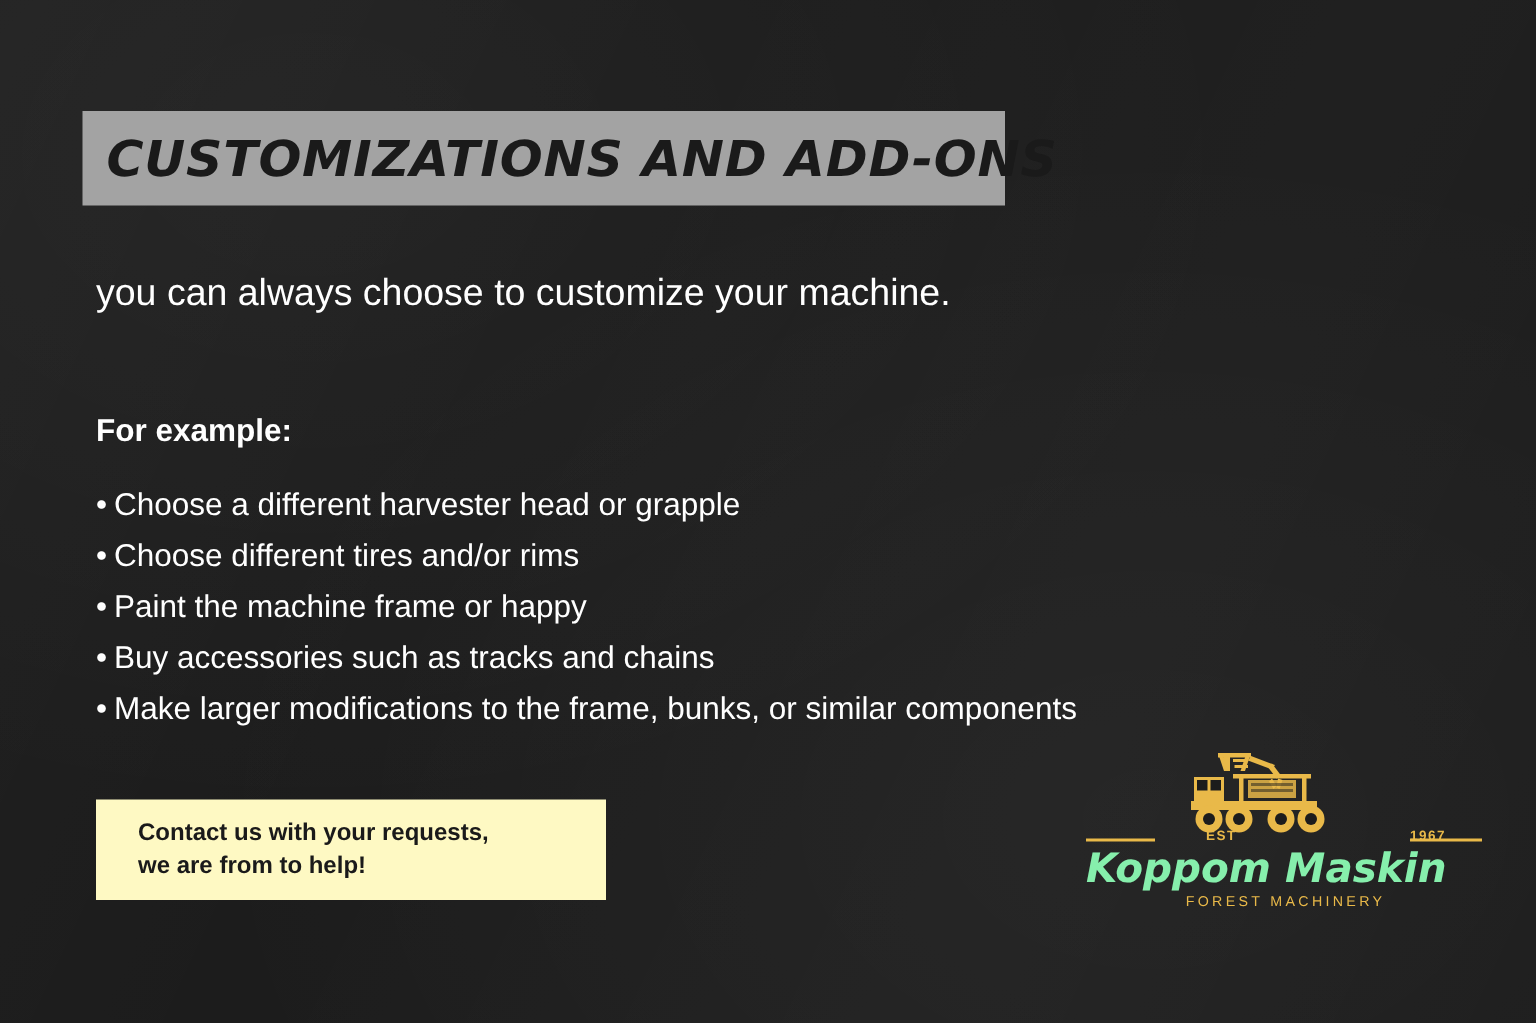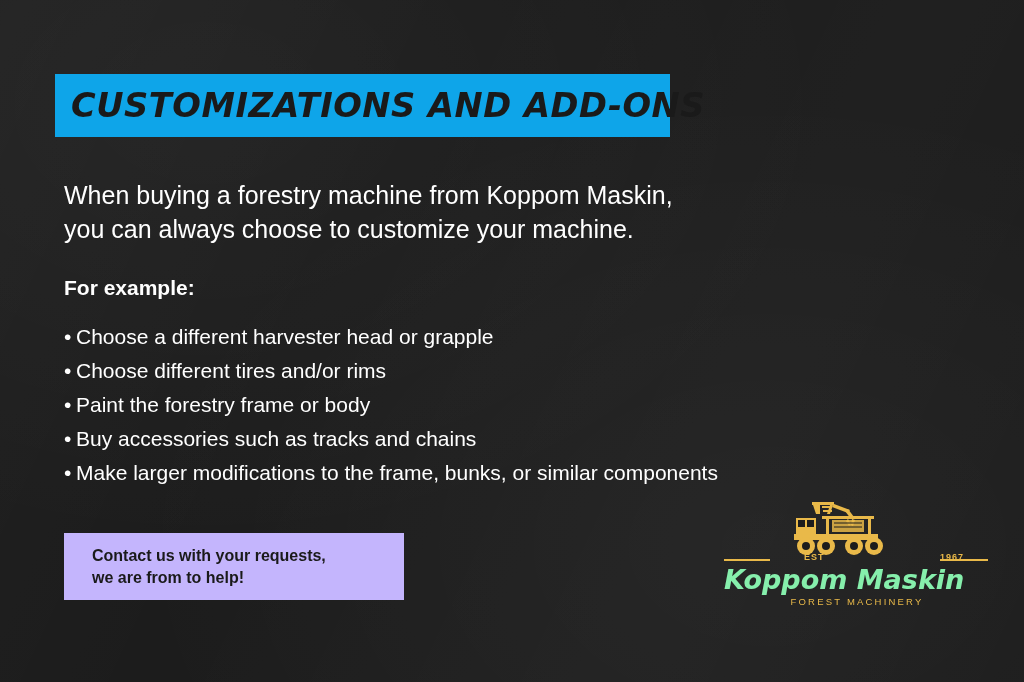--- a/index.html
+++ b/index.html
@@ -32,21 +32,21 @@
     position: relative;
     z-index: 2;
   }
 
   .title-banner {
     position: absolute;
     left: 55px;
     top: 74px;
     width: 615px;
     height: 63px;
-    background: #0ea5e9;
+    background: #a3a3a3;
     display: flex;
     align-items: center;
     padding-left: 16px;
     box-sizing: border-box;
   }
   .title-text {
     font-family: "DejaVu Sans", sans-serif;
     font-weight: bold;
     font-style: italic;
     font-size: 33px;
@@ -98,21 +98,21 @@
     width: 12px;
     color: #ffffff;
   }
 
   .cta {
     position: absolute;
     left: 64px;
     top: 533px;
     width: 340px;
     height: 67px;
-    background: #c4b5fd;
+    background: #fef9c3;
     box-sizing: border-box;
     padding: 12px 0 0 28px;
   }
   .cta-line {
     display: block;
     color: #1a1a1a;
     font-size: 16px;
     font-weight: bold;
     line-height: 22px;
     white-space: nowrap;
@@ -188,35 +188,34 @@
 <body>
 
 <div class="page">
   <div class="content">
 
     <div class="title-banner">
       <span class="title-text">CUSTOMIZATIONS AND ADD-ONS</span>
     </div>
 
     <div class="intro">
-      <span class="intro-line">When buying a forestry machine from Koppom Maskin,</span>
       <span class="intro-line">you can always choose to customize your machine.</span>
     </div>
 
     <div class="for-example">For example:</div>
 
     <ul class="bullets">
       <li>
         <span class="dot">•</span><span>Choose a different harvester head or grapple</span>
       </li>
       <li>
         <span class="dot">•</span><span>Choose different tires and/or rims</span>
       </li>
       <li>
-        <span class="dot">•</span><span>Paint the forestry frame or body</span>
+        <span class="dot">•</span><span>Paint the machine frame or happy</span>
       </li>
       <li>
         <span class="dot">•</span><span>Buy accessories such as tracks and chains</span>
       </li>
       <li>
         <span class="dot">•</span><span>Make larger modifications to the frame, bunks, or similar components</span>
       </li>
     </ul>
 
     <div class="cta">

